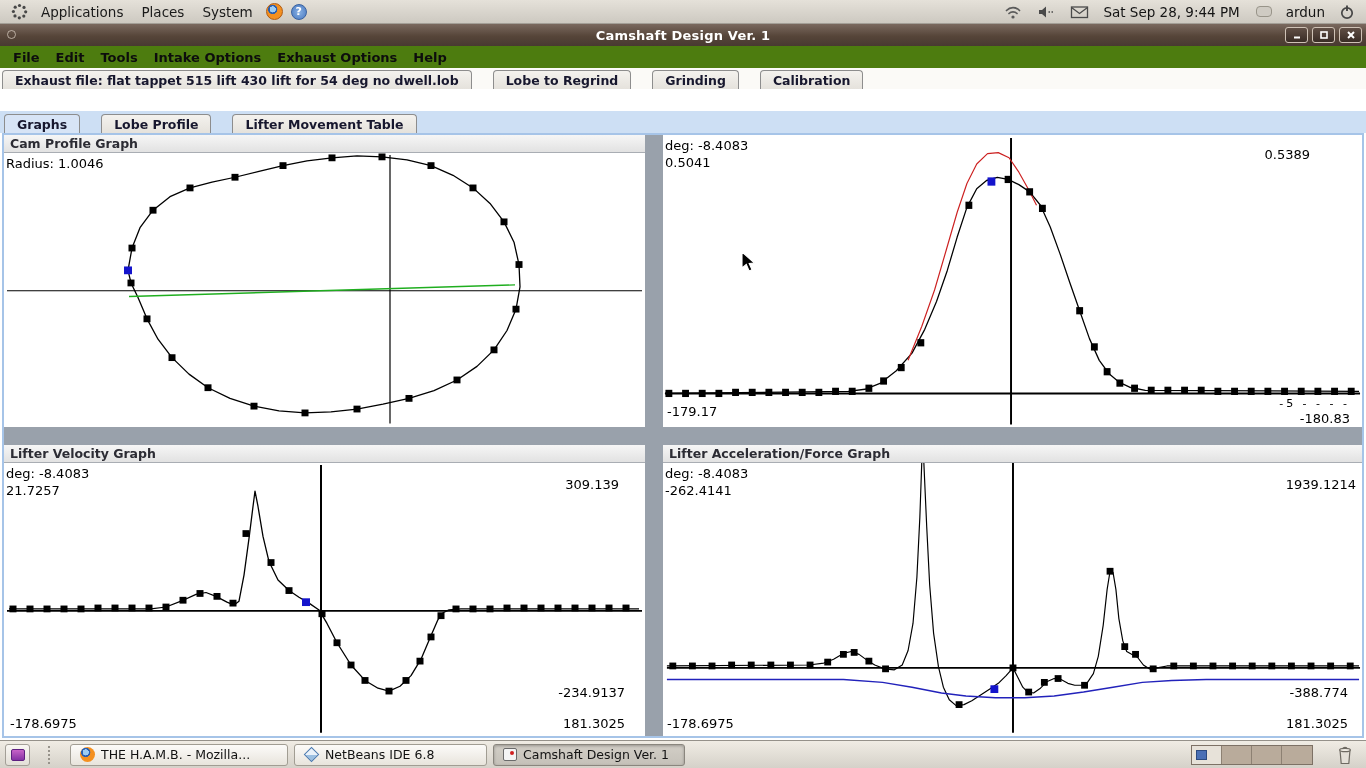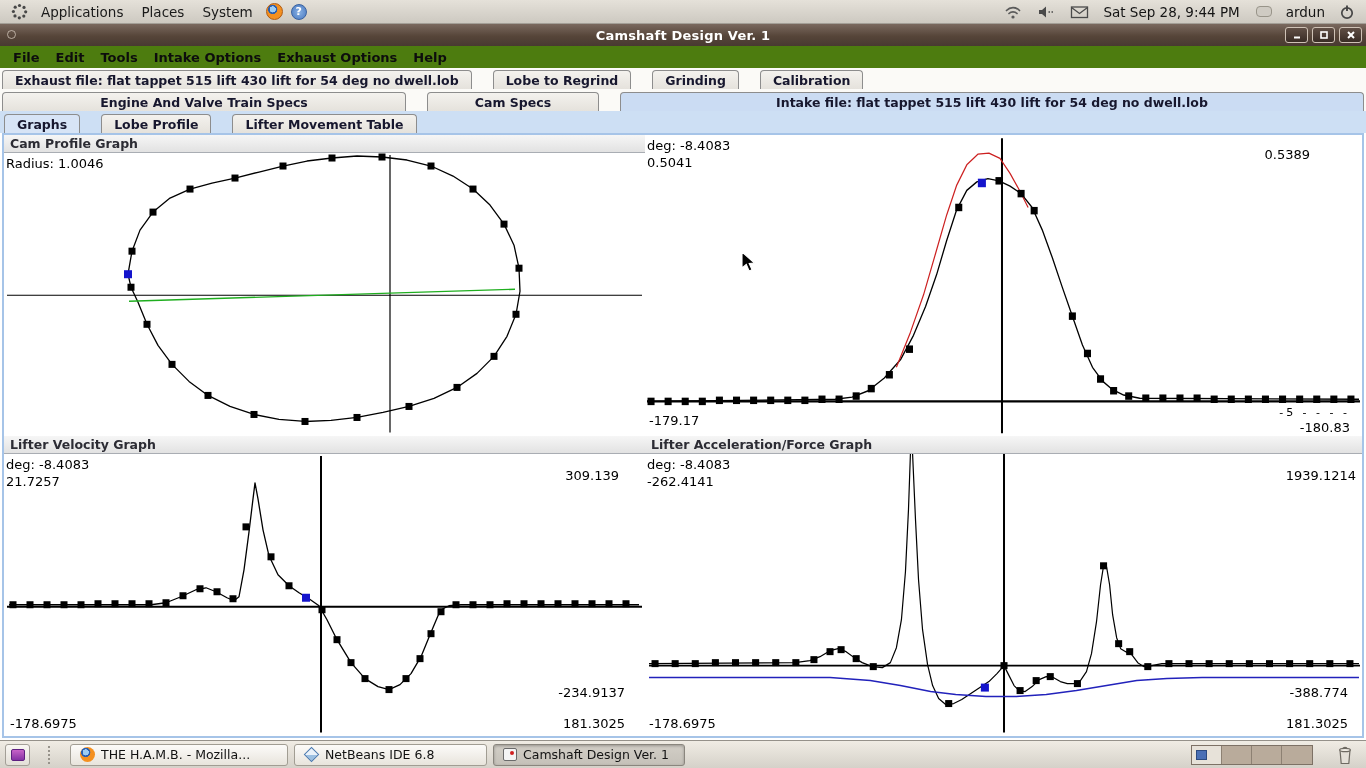--- a/index.html
+++ b/index.html
@@ -35,21 +35,21 @@
   #tabrow2{top:65px;height:22px}
   #tabrow3{top:87px;height:22px;background:#cddff4;padding-left:4px}
   .tab{display:flex;align-items:center;justify-content:center;height:19px;padding:0 12px;border:1px solid #8d8d8d;border-bottom:none;border-radius:4px 4px 0 0;background:linear-gradient(#f4f2ee,#e5e2dc);font-size:12.5px;font-weight:bold;color:#17172e;white-space:nowrap;margin-right:21px;overflow:hidden}
   .tab.selected{background:#cbdcf3}
   #tabrow2 .tab:nth-child(1){width:404px}
   #tabrow2 .tab:nth-child(2){width:172px}
   #tabrow2 .tab:nth-child(3){flex:1;margin-right:2px}
   #tabrow3 .tab.selected{background:#d7e4f6}
 
   
-  .content{position:absolute;top:109px;left:2px;right:2px;bottom:2px;border:2px solid #a6c4e8;background:#99a1ab;display:grid;grid-template-columns:641px 1fr;grid-template-rows:1fr 1fr;gap:0}
+  .content{position:absolute;top:109px;left:2px;right:2px;bottom:2px;border:2px solid #a6c4e8;background:#99a1ab;display:grid;grid-template-columns:641px 1fr;grid-template-rows:1fr 1fr;gap:18px}
   .quad{background:#fff;position:relative;display:flex;flex-direction:column;overflow:hidden}
   .quad-header{height:18px;flex:0 0 18px;background:linear-gradient(#f6f6f6,#e2e2e2);border-bottom:1px solid #a9adb3;font-size:12.5px;font-weight:bold;color:#2c2c34;padding:1px 0 0 6px}
   .plot{position:relative;flex:1;background:#fff}
   .plot svg{position:absolute;inset:0;width:100%;height:100%}
   .readouts{position:absolute;top:2px;left:2px;line-height:17px;font-size:13px;color:#000}
   .corner-label{position:absolute;font-size:13px;color:#000;white-space:nowrap}
   .corner-label.small{font-size:11px;letter-spacing:3px}
 
   
   .cursor{position:absolute;left:741px;top:251px;z-index:9}
@@ -180,25 +180,20 @@
       <span class="menu-item">Intake Options</span>
       <span class="menu-item">Exhaust Options</span>
       <span class="menu-item">Help</span>
     </div>
 
   <div class="tabrow" id="tabrow1">
       <div class="tab">Exhaust file: flat tappet 515 lift 430 lift for 54 deg no dwell.lob</div>
       <div class="tab">Lobe to Regrind</div>
       <div class="tab">Grinding</div>
       <div class="tab">Calibration</div>
-    </div>
-  <div class="tabrow" id="tabrow2">
-      <div class="tab">Engine And Valve Train Specs</div>
-      <div class="tab">Cam Specs</div>
-      <div class="tab selected">Intake file: flat tappet 515 lift 430 lift for 54 deg no dwell.lob</div>
     </div>
   <div class="tabrow" id="tabrow3">
       <div class="tab selected">Graphs</div>
       <div class="tab">Lobe Profile</div>
       <div class="tab">Lifter Movement Table</div>
     </div>
 
   <div class="content">
     <div class="quad">
       <div class="quad-header">Cam Profile Graph</div>

